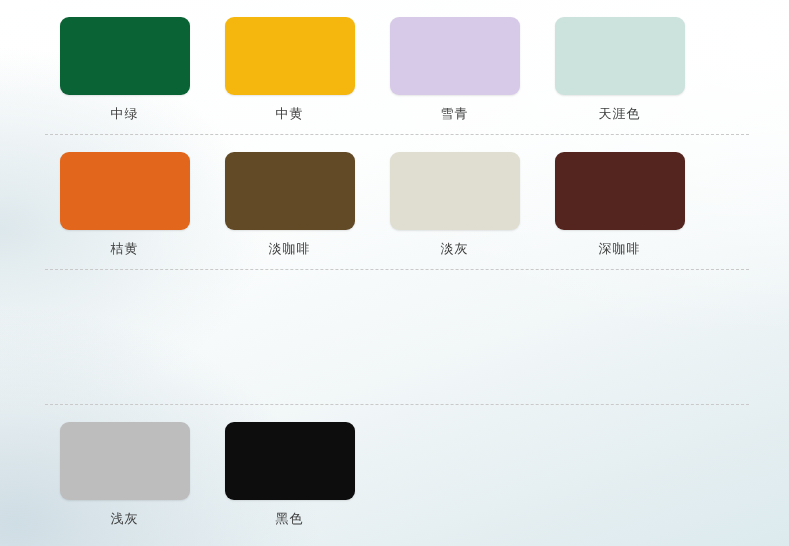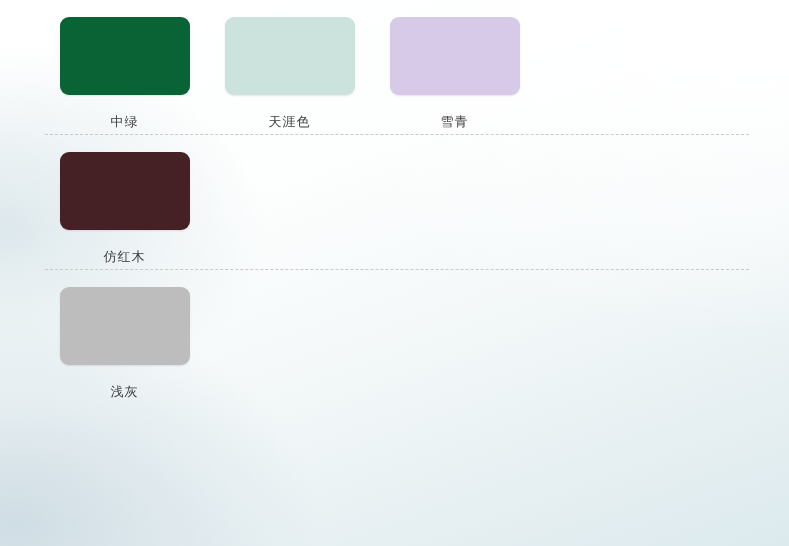--- a/index.html
+++ b/index.html
@@ -68,61 +68,84 @@
 
   .swatch-chip {
     width: 130px;
     height: 78px;
     margin-top: 17px;
     border-radius: 9px;
     box-shadow: 0 1px 2px rgba(0,0,0,0.10);
   }
 
   .swatch-label {
-    margin-top: 19px;
+    margin-top: 11px;
     font-size: 13px;
     line-height: 16px;
     color: #3d3d3d;
     letter-spacing: 1px;
     text-align: center;
     white-space: nowrap;
   }
 </style>
 </head>
 <body>
 
 <div id="palette-page">
   <div class="swatch-grid">
 
     <div class="swatch-row">
       <div class="swatch-cell">
         <div class="swatch-chip" style="background-color: rgb(10, 99, 53);"></div>
         <div class="swatch-label" style="color: rgb(61, 61, 61);">中绿</div>
       </div>
       <div class="swatch-cell">
-        <div class="swatch-chip" style="background-color: rgb(203, 226, 221);"></div>
-        <div class="swatch-label" style="color: rgb(61, 61, 61);">天涯色</div>
+        <div class="swatch-chip" style="background-color: rgb(245, 182, 13);"></div>
+        <div class="swatch-label" style="color: rgb(61, 61, 61);">中黄</div>
       </div>
       <div class="swatch-cell">
         <div class="swatch-chip" style="background-color: rgb(215, 202, 232);"></div>
         <div class="swatch-label" style="color: rgb(61, 61, 61);">雪青</div>
       </div>
+      <div class="swatch-cell">
+        <div class="swatch-chip" style="background-color: rgb(203, 226, 221);"></div>
+        <div class="swatch-label" style="color: rgb(61, 61, 61);">天涯色</div>
+      </div>
       <div class="row-divider" style="border-top-color: rgb(201, 201, 201);"></div>
     </div>
 
+    <div class="swatch-row">
+      <div class="swatch-cell">
+        <div class="swatch-chip" style="background-color: rgb(226, 102, 27);"></div>
+        <div class="swatch-label" style="color: rgb(61, 61, 61);">桔黄</div>
+      </div>
+      <div class="swatch-cell">
+        <div class="swatch-chip" style="background-color: rgb(97, 74, 37);"></div>
+        <div class="swatch-label" style="color: rgb(61, 61, 61);">淡咖啡</div>
+      </div>
+      <div class="swatch-cell">
+        <div class="swatch-chip" style="background-color: rgb(223, 222, 208);"></div>
+        <div class="swatch-label" style="color: rgb(61, 61, 61);">淡灰</div>
+      </div>
+      <div class="swatch-cell">
+        <div class="swatch-chip" style="background-color: rgb(83, 37, 30);"></div>
+        <div class="swatch-label" style="color: rgb(61, 61, 61);">深咖啡</div>
+      </div>
+      <div class="row-divider" style="border-top-color: rgb(201, 201, 201);"></div>
+    </div>
 
     <div class="swatch-row">
-      <div class="swatch-cell">
-        <div class="swatch-chip" style="background-color: rgb(69, 33, 37);"></div>
-        <div class="swatch-label" style="color: rgb(61, 61, 61);">仿红木</div>
-      </div>
       <div class="row-divider" style="border-top-color: rgb(201, 201, 201);"></div>
     </div>
 
     <div class="swatch-row last-row">
       <div class="swatch-cell">
         <div class="swatch-chip" style="background-color: rgb(189, 189, 189);"></div>
         <div class="swatch-label" style="color: rgb(61, 61, 61); text-align: center;">浅灰</div>
       </div>
+      <div class="swatch-cell">
+        <div class="swatch-chip" style="background-color: rgb(13, 13, 13);"></div>
+        <div class="swatch-label" style="color: rgb(61, 61, 61);">黑色</div>
+      </div>
     </div>
 
   </div>
 </div>
 
 </body></html>

